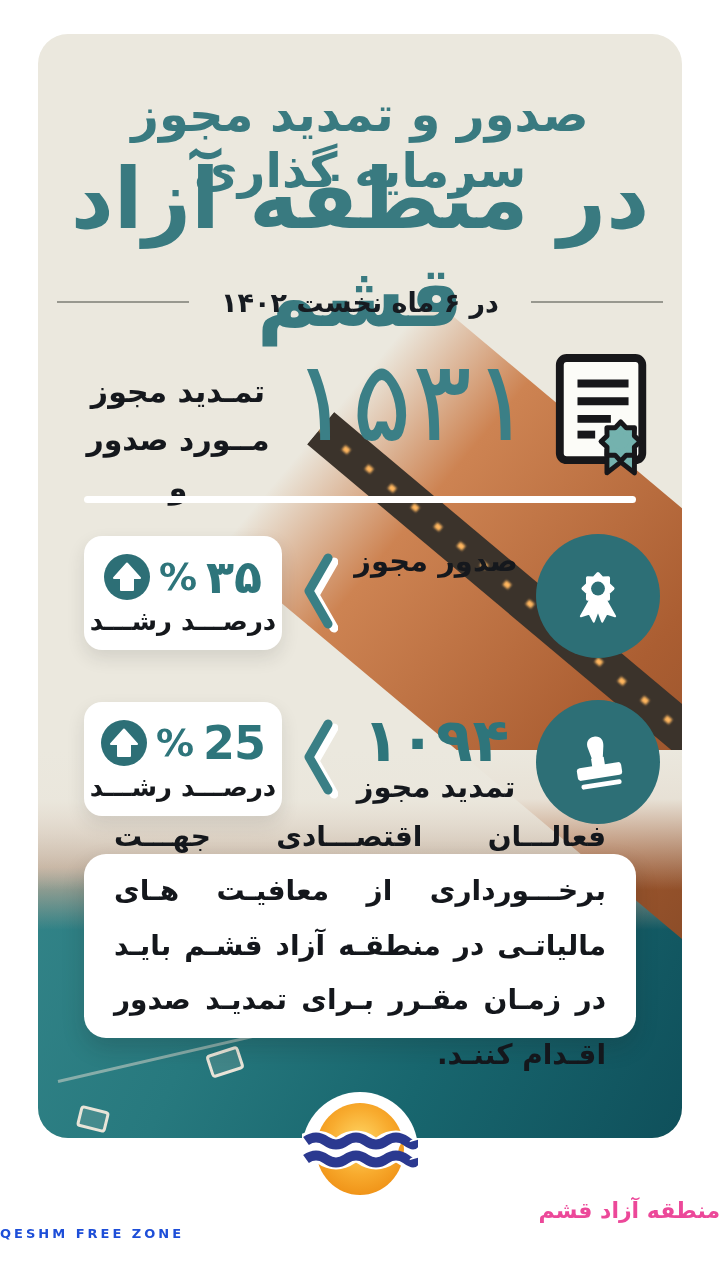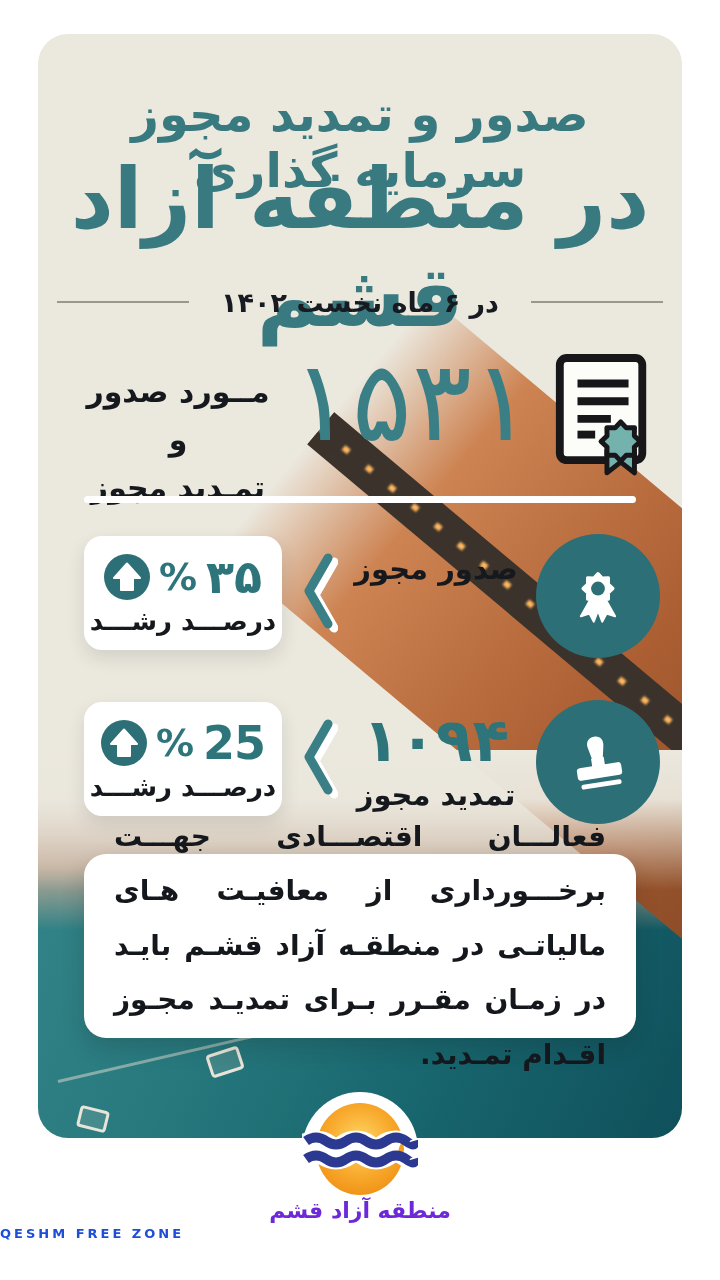--- a/index.html
+++ b/index.html
@@ -87,21 +87,21 @@
   
   .stat-row { position:absolute; left:0; right:0; height:134px; }
   .stat-row.r1 { top:498px; }
   .stat-row.r2 { top:664px; }
   .stat-row .badge-circle {
     position:absolute; right:22px; top:2px; width:124px; height:124px; border-radius:50%;
     background:#2d6f76; display:flex; align-items:center; justify-content:center;
   }
   .stat-row .statcol { position:absolute; right:158px; top:12px; width:176px; text-align:center; }
   .stat-row .statcol .num { font-size:60px; line-height:1; font-weight:bold; color:#2e757b; letter-spacing:-2px; }
-  .stat-row .statcol .lbl { font-size:29px; font-weight:bold; color:#15181d; margin-top:8px; }
+  .stat-row .statcol .lbl { font-size:29px; font-weight:bold; color:#15181d; }
   .stat-row .chev { position:absolute; right:344px; top:20px; }
   .growth-card {
     position:absolute; left:46px; top:4px; width:198px; height:114px;
     background:#ffffff; border-radius:18px; box-shadow:0 8px 18px rgba(40,40,40,.12);
     display:flex; flex-direction:column; align-items:center; justify-content:center; gap:2px;
   }
   .growth-top { display:flex; align-items:center; gap:9px; direction:rtl; }
   .growth-top .gval { font-size:46px; font-weight:bold; color:#2e757b; letter-spacing:-1px; }
   .growth-top .gpct { font-size:38px; font-weight:bold; color:#2e757b; }
   .growth-lbl { font-size:26px; font-weight:bold; color:#15181c;text-align:center; }
@@ -115,22 +115,22 @@
   .note-text {
     width:100%; font-size:28px; line-height:1.95; font-weight:bold; color:#14171c;
     text-align:justify; text-align-last:right; direction:rtl;
   }
 
   
   .logo-circle {
     position:absolute; left:302px; top:1092px; width:116px; height:116px;
     background:#ffffff; border-radius:50%;
   }
-  .logo-fa { position:absolute; top:1198px; left:0; right:0; text-align:center;
-    font-size:22px; font-weight:bold; color:#6d28d9; }
+  .logo-fa { position:absolute; top:1198px; left:0; right:0; text-align:right;
+    font-size:22px; font-weight:bold; color:#ec4899; }
   .logo-en { position:absolute; top:1226px; left:0; right:0; text-align:left;
     font-size:13px; font-weight:bold; letter-spacing:3px; color:#1d4ed8; }
 </style>
 </head>
 <body>
 
 <div class="canvas">
 
   <div class="card">
 
@@ -161,22 +161,22 @@
         <line x1="28" y1="33" x2="80" y2="33" stroke="#17171a" stroke-width="8"></line>
         <line x1="28" y1="51" x2="80" y2="51" stroke="#17171a" stroke-width="8"></line>
         <line x1="28" y1="69" x2="62" y2="69" stroke="#17171a" stroke-width="8"></line>
         <line x1="28" y1="85" x2="46" y2="85" stroke="#17171a" stroke-width="8"></line>
         <path d="M58,100 L58,124 L72,113 L86,124 L86,100 Z" fill="#74b2ae" stroke="#17171a" stroke-width="5" stroke-linejoin="round"></path>
         <polygon points="92,92 85.9,97.7 86.1,106.1 77.7,105.9 72,112 66.3,105.9 57.9,106.1 58.1,97.7 52,92 58.1,86.3 57.9,77.9 66.3,78.1 72,72 77.7,78.1 86.1,77.9 85.9,86.3" fill="#74b2ae" stroke="#17171a" stroke-width="5" stroke-linejoin="round"></polygon>
         <circle cx="72" cy="92" r="8" fill="#74b2ae" stroke="#17171a" stroke-width="0"></circle>
       </svg>
       <div class="big-number">۱۵۳۱</div>
       <div class="big-label">
+        <div>تمـدید مجوز</div>
         <div>مــورد صدور و</div>
-        <div>تمـدید مجوز</div>
       </div>
     </div>
 
     <div class="divider"></div>
 
     <div class="stat-row r1">
       <div class="badge-circle">
         <svg width="64" height="64" viewBox="0 0 60 60" aria-hidden="true">
           <polygon points="44,23 39.7,27 39.8,32.9 33.9,32.8 30,37 26.1,32.8 20.2,32.9 20.3,27 16,23 20.3,19 20.2,13.1 26.1,13.2 30,9 33.9,13.2 39.8,13.1 39.7,19" fill="#ffffff" stroke="#ffffff" stroke-width="3" stroke-linejoin="round"></polygon>
           <circle cx="30" cy="23" r="6.5" fill="#2d6f76"></circle>
@@ -230,21 +230,21 @@
           <svg width="46" height="46" viewBox="0 0 46 46" aria-hidden="true">
             <circle cx="23" cy="23" r="23" fill="#2d6f76"></circle>
             <path d="M23,9.5 L36,24 L29,24 L29,36 L17,36 L17,24 L10,24 Z" fill="#ffffff" stroke="#ffffff" stroke-width="2" stroke-linejoin="round"></path>
           </svg>
         </div>
         <div class="growth-lbl">درصـــد رشـــد</div>
       </div>
     </div>
 
     <div class="note-card">
-      <div class="note-text">فعالـــان اقتصـــادی جهـــت برخـــورداری از معافیـت هـای مالیاتـی در منطقـه آزاد قشـم بایـد در زمـان مقـرر بـرای تمدیـد مجـوز اقـدام تمـدید.</div>
+      <div class="note-text">فعالـــان اقتصـــادی جهـــت برخـــورداری از معافیـت هـای مالیاتـی در منطقـه آزاد قشـم بایـد در زمـان مقـرر بـرای تمدیـد صدور اقـدام کننـد.</div>
     </div>
 
   </div>
 
   <div class="logo-circle">
     <svg width="116" height="116" viewBox="0 0 116 116" aria-hidden="true">
       <defs>
         <radialGradient id="sunGrad" cx="50%" cy="42%" r="65%">
           <stop offset="0%" stop-color="#ffd766"></stop>
           <stop offset="55%" stop-color="#f8ab2e"></stop>

